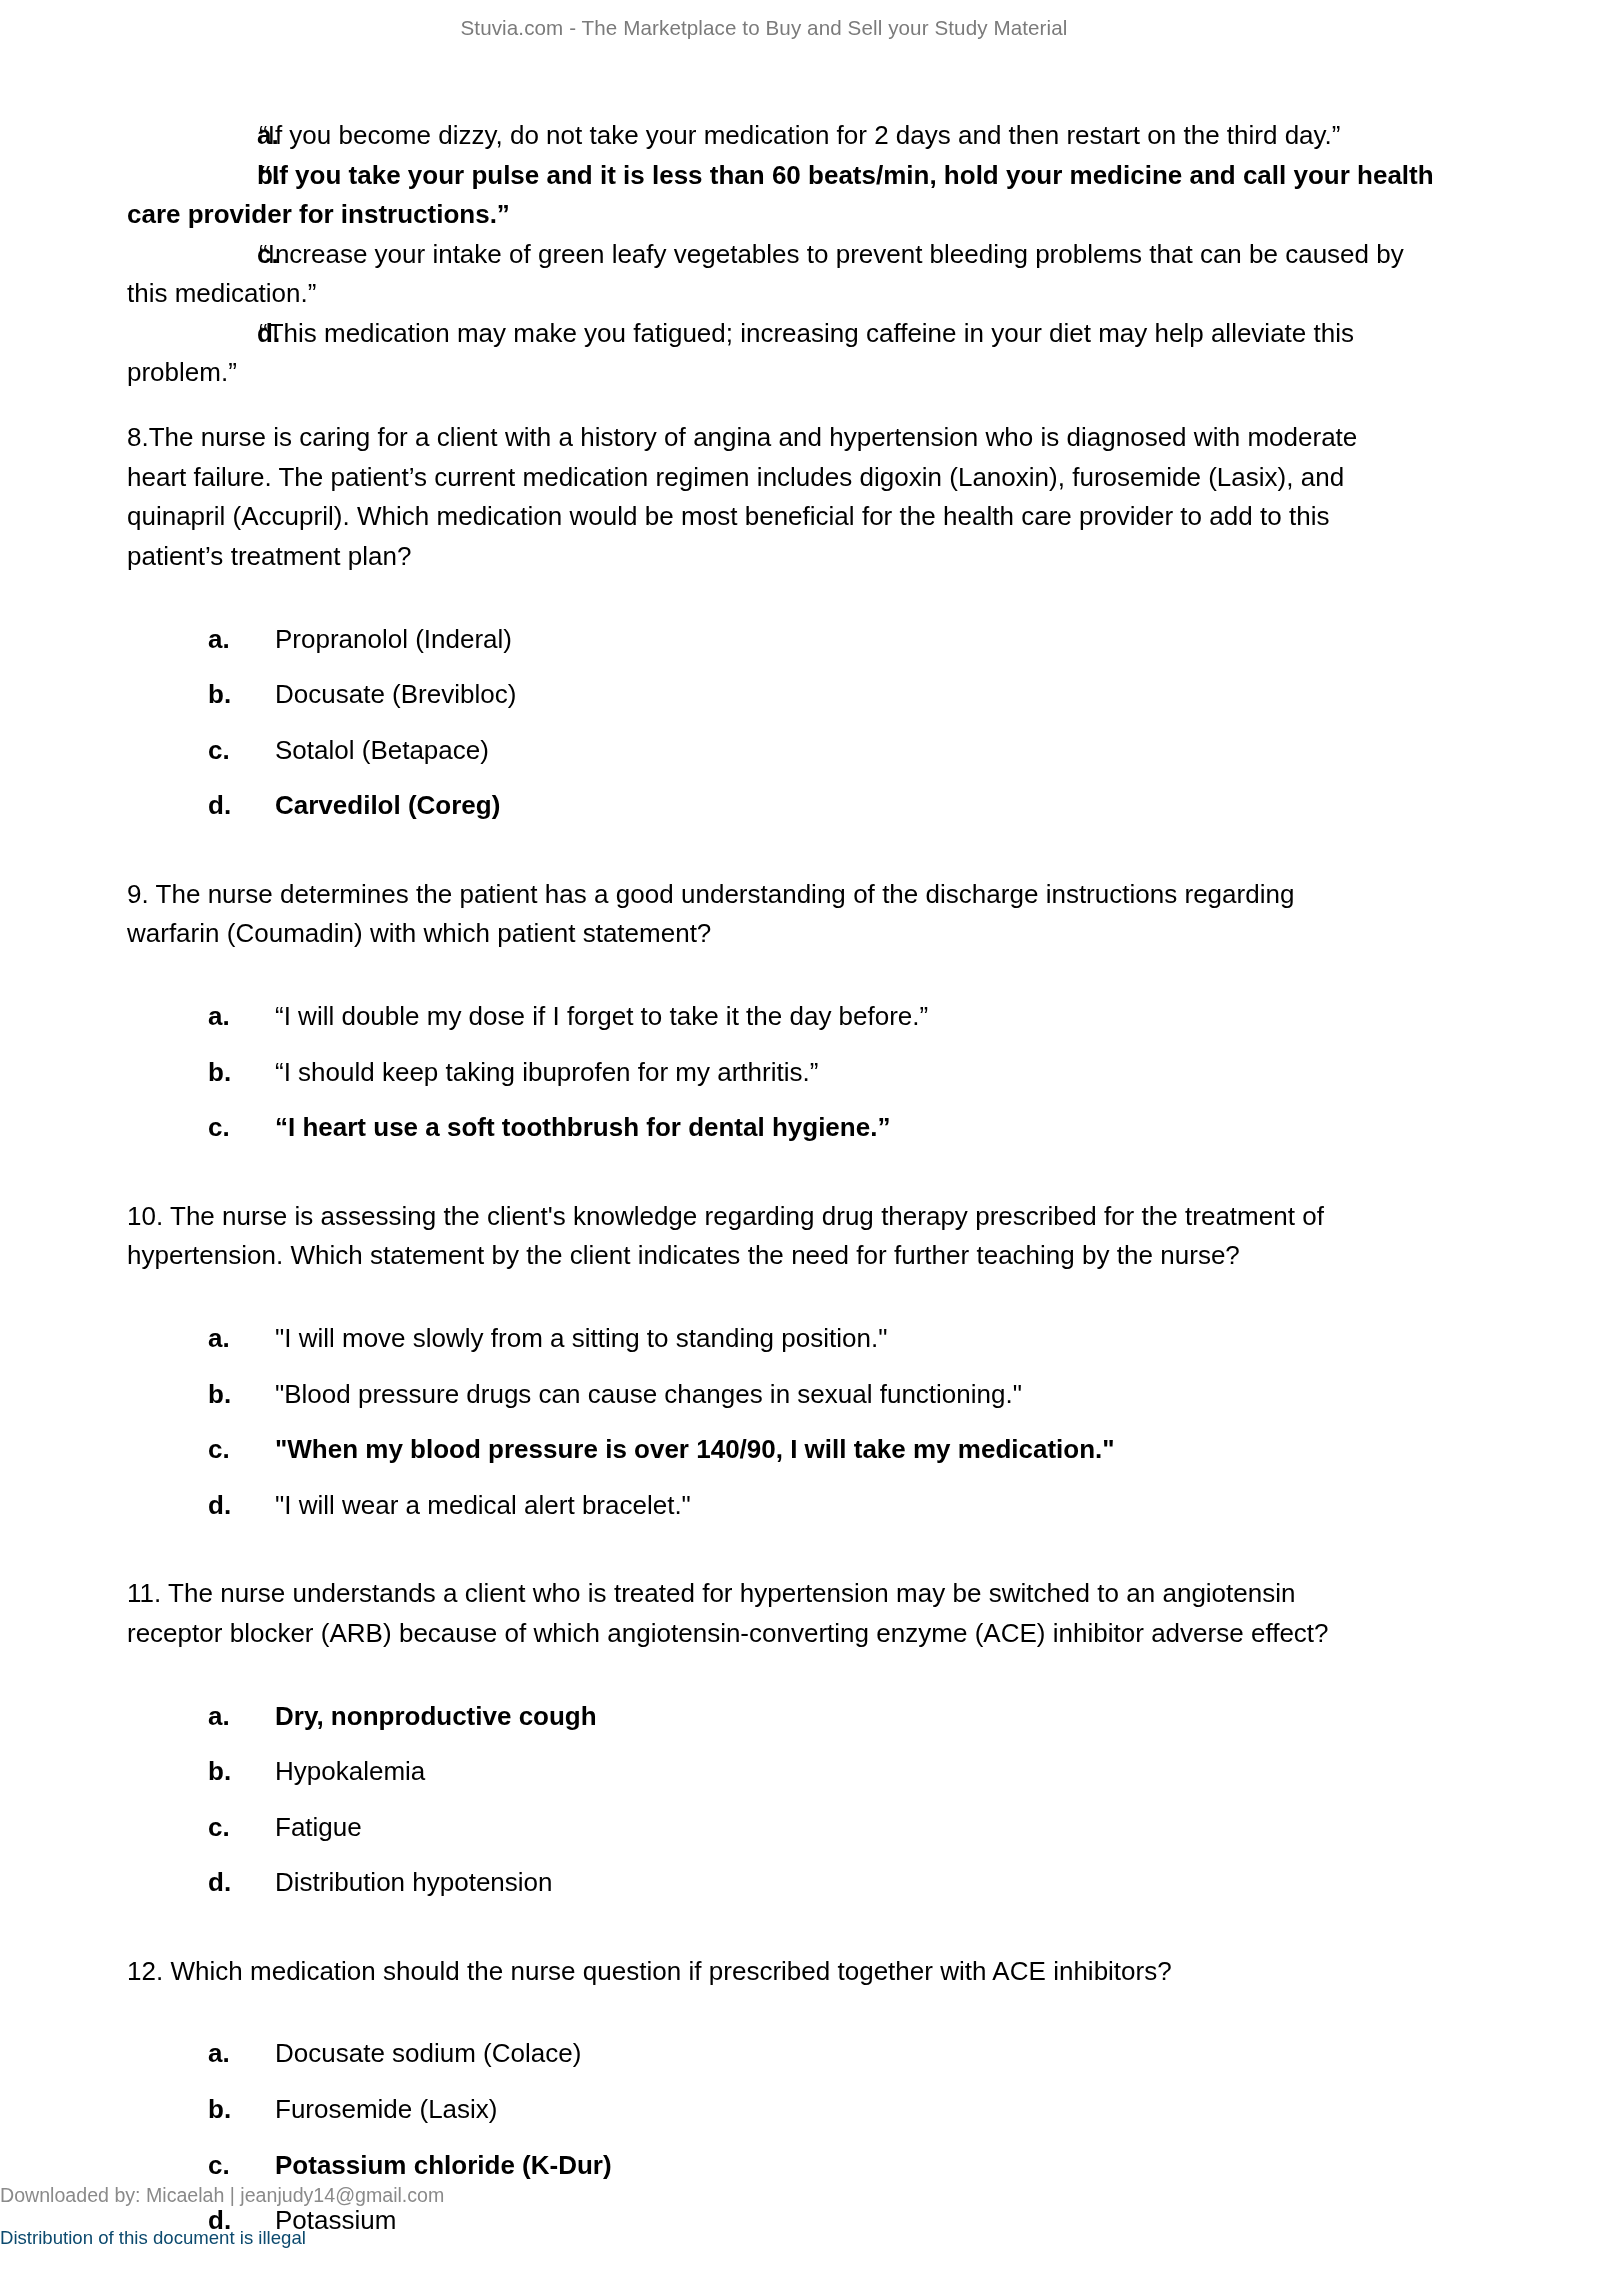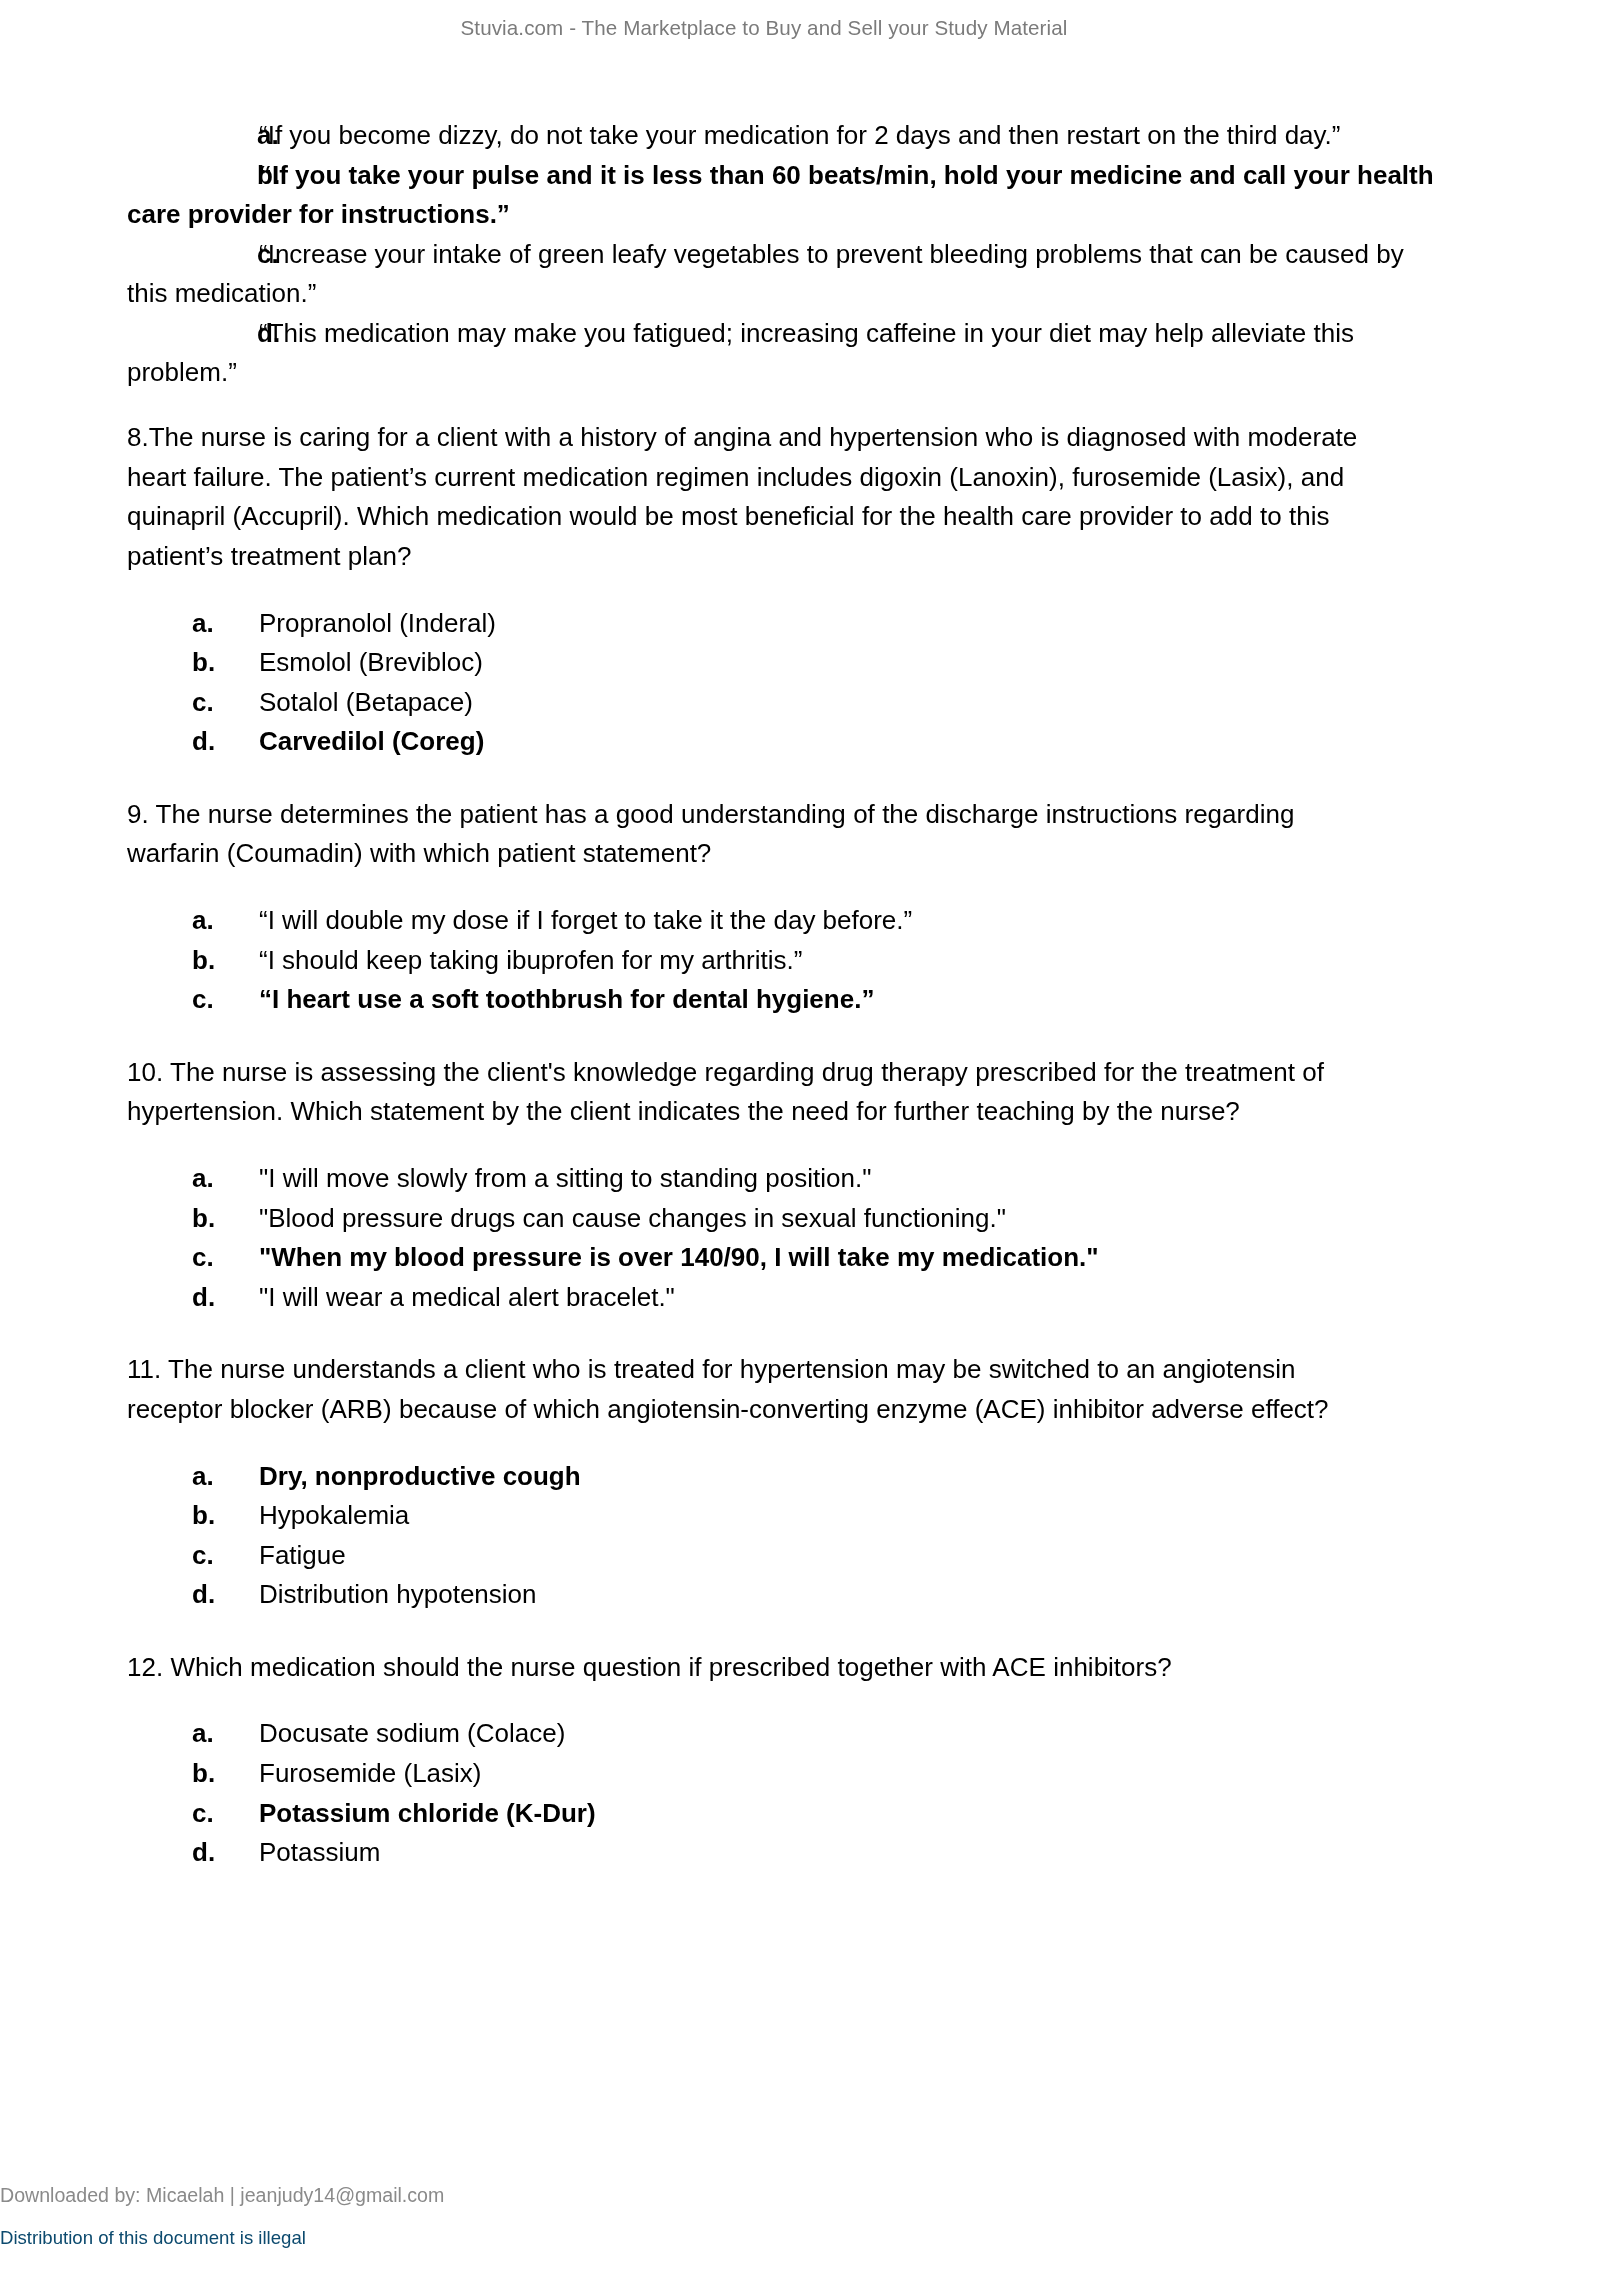--- a/index.html
+++ b/index.html
@@ -57,21 +57,21 @@
     margin: 0;
     padding: 0;
     list-style: none;
   }
   .option {
     display: block;
     font-size: 26px;
     line-height: 1.52;
     position: relative;
     padding-left: 0;
-    margin: 0;
+    margin: 16px;
   }
   .option .letter {
     display: inline-block;
     width: 67px;
     font-weight: bold;
     vertical-align: top;
   }
   .option .otext {
     display: inline;
   }
@@ -133,21 +133,21 @@
 
     <div class="spacer-md"></div>
 
     <p class="question">8.The nurse is caring for a client with a history of angina and hypertension who is diagnosed with moderate heart failure. The patient’s current medication regimen includes digoxin (Lanoxin), furosemide (Lasix), and quinapril (Accupril). Which medication would be most beneficial for the health care provider to add to this patient’s treatment plan?</p>
     <div class="spacer-sm"></div>
     <ul class="options">
       <li class="option">
         <span class="letter">a.</span><span class="otext">Propranolol (Inderal)</span>
       </li>
       <li class="option">
-        <span class="letter">b.</span><span class="otext">Esmolol (Brevibloc)</span>
+        <span class="letter">b.</span><span class="otext">Docusate (Brevibloc)</span>
       </li>
       <li class="option">
         <span class="letter">c.</span><span class="otext">Sotalol (Betapace)</span>
       </li>
       <li class="option">
         <span class="letter">d.</span><span class="otext bold">Carvedilol (Coreg)</span>
       </li>
     </ul>
 
     <div class="spacer-lg"></div>

